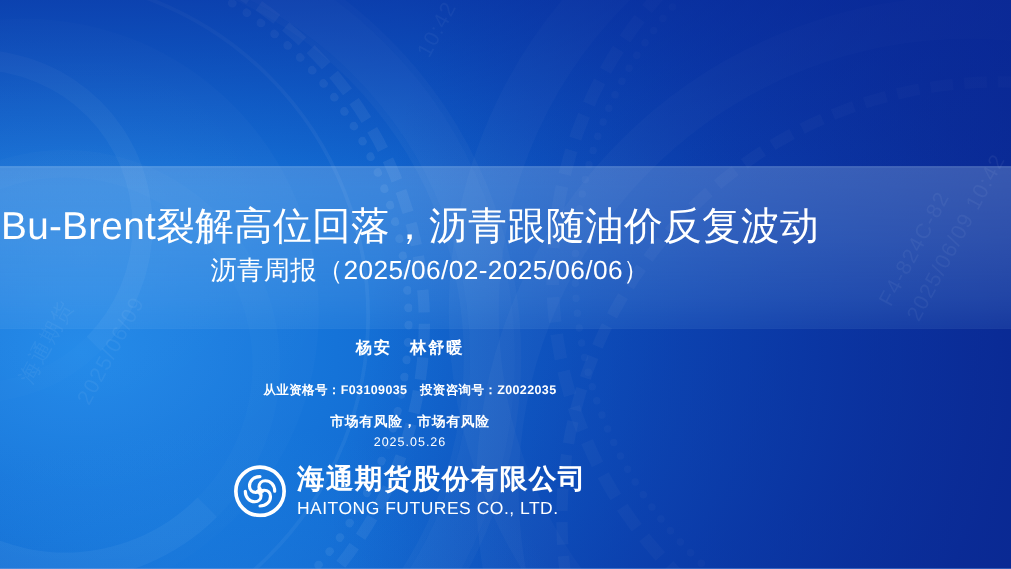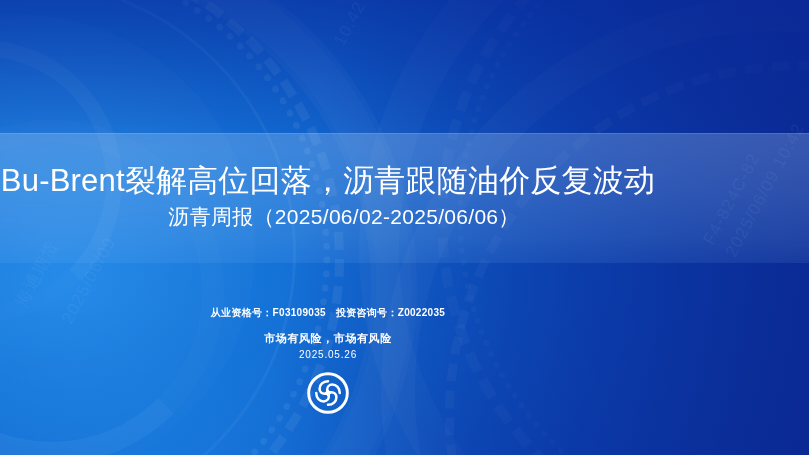--- a/index.html
+++ b/index.html
@@ -323,20 +323,21 @@
   <div class="watermark wm-b">F4-824C-82</div>
 
   <div class="haze-band"></div>
 
   <div class="content">
 
     <div class="title">Bu-Brent裂解高位回落，沥青跟随油价反复波动</div>
 
     <div class="subtitle">沥青周报（2025/06/02-2025/06/06）</div>
 
+    <div class="authors">杨安　林舒暖</div>
 
 
     <div class="cred cred-2">
       <span>从业资格号：</span><span>F03109035</span><span class="gap"></span><span>投资咨询号：</span><span>Z0022035</span>
     </div>
 
     <div class="risk">市场有风险，市场有风险</div>
 
     <div class="date">2025.05.26</div>
 
@@ -346,17 +347,21 @@
         <circle cx="50" cy="50" r="46" fill="none" stroke="#ffffff" stroke-width="7"></circle>
         <g fill="none" stroke="#ffffff" stroke-width="6" stroke-linecap="round">
           <path d="M50 22 C38 22 30 30 30 40 C30 47 35 52 42 52 C47 52 50 49 50 45"></path>
           <path d="M78 50 C78 38 70 30 60 30 C53 30 48 35 48 42 C48 47 51 50 55 50"></path>
           <path d="M50 78 C62 78 70 70 70 60 C70 53 65 48 58 48 C53 48 50 51 50 55"></path>
           <path d="M22 50 C22 62 30 70 40 70 C47 70 52 65 52 58 C52 53 49 50 45 50"></path>
         </g>
         <circle cx="50" cy="50" r="5.5" fill="#ffffff"></circle>
       </svg>
 
+      <div class="logo-text">
+        <div class="logo-cn">海通期货股份有限公司</div>
+        <div class="logo-en">HAITONG FUTURES CO., LTD.</div>
+      </div>
 
     </div>
 
   </div>
 </div>
 
 </body></html>

